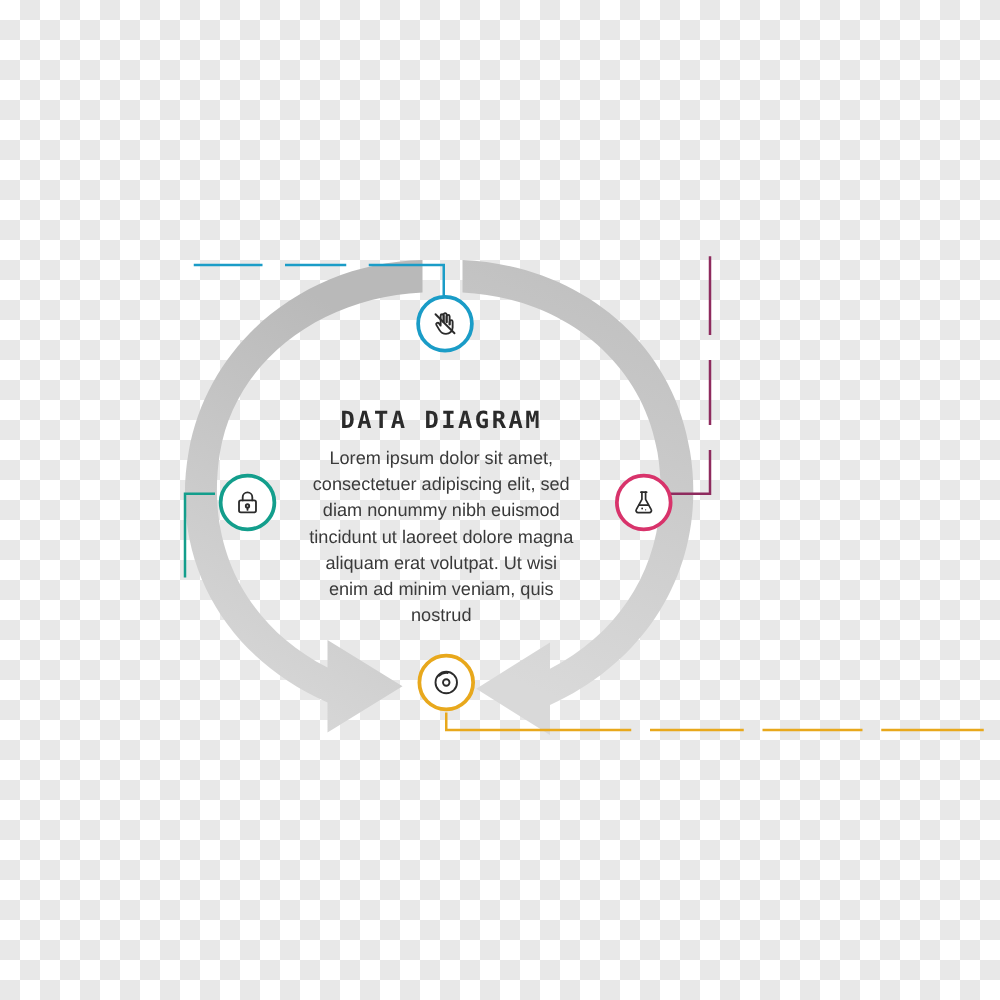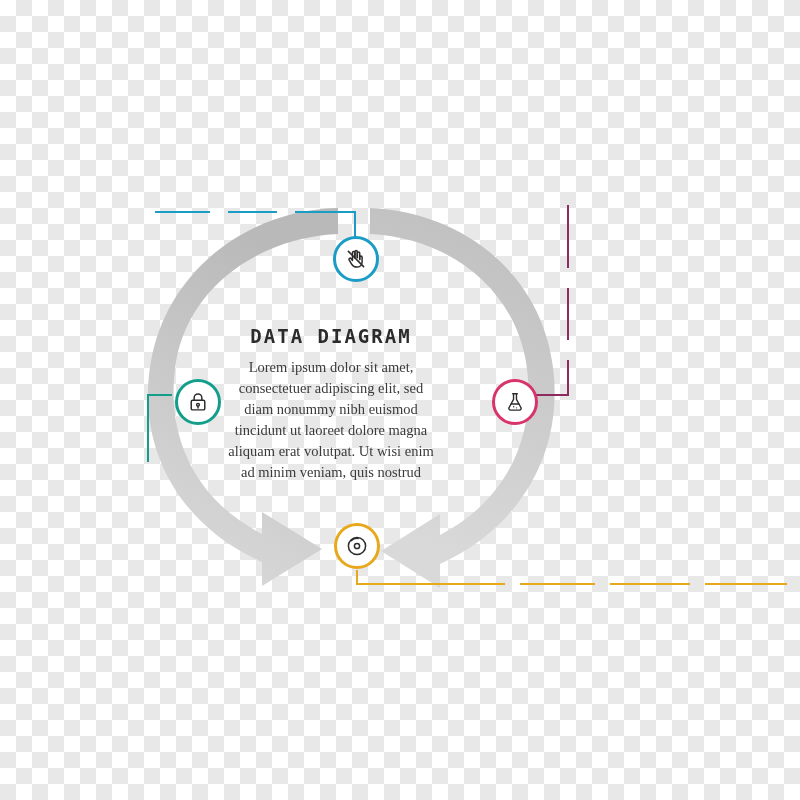--- a/index.html
+++ b/index.html
@@ -29,31 +29,32 @@
     top: 0;
     width: 800px;
     height: 800px;
   }
   .center-block {
     position: absolute;
     left: 225px;
     top: 325px;
     width: 212px;
     text-align: center;
+    padding-left: 22px;
   }
   .center-title {
     font-family: "DejaVu Sans Mono", monospace;
     font-weight: bold;
     font-size: 19px;
     letter-spacing: 2px;
     color: #2b2b2b;
     margin: 0 0 10px 0;
   }
   .center-body {
-    font-family: Liberation Serif, serif;
+    font-family: Liberation Sans, sans-serif;
     font-size: 14.5px;
     line-height: 1.45;
     color: #3a3a3a;
     margin: 0;
   }
   .node {
     position: absolute;
     width: 46px;
     height: 46px;
     border-radius: 50%;

